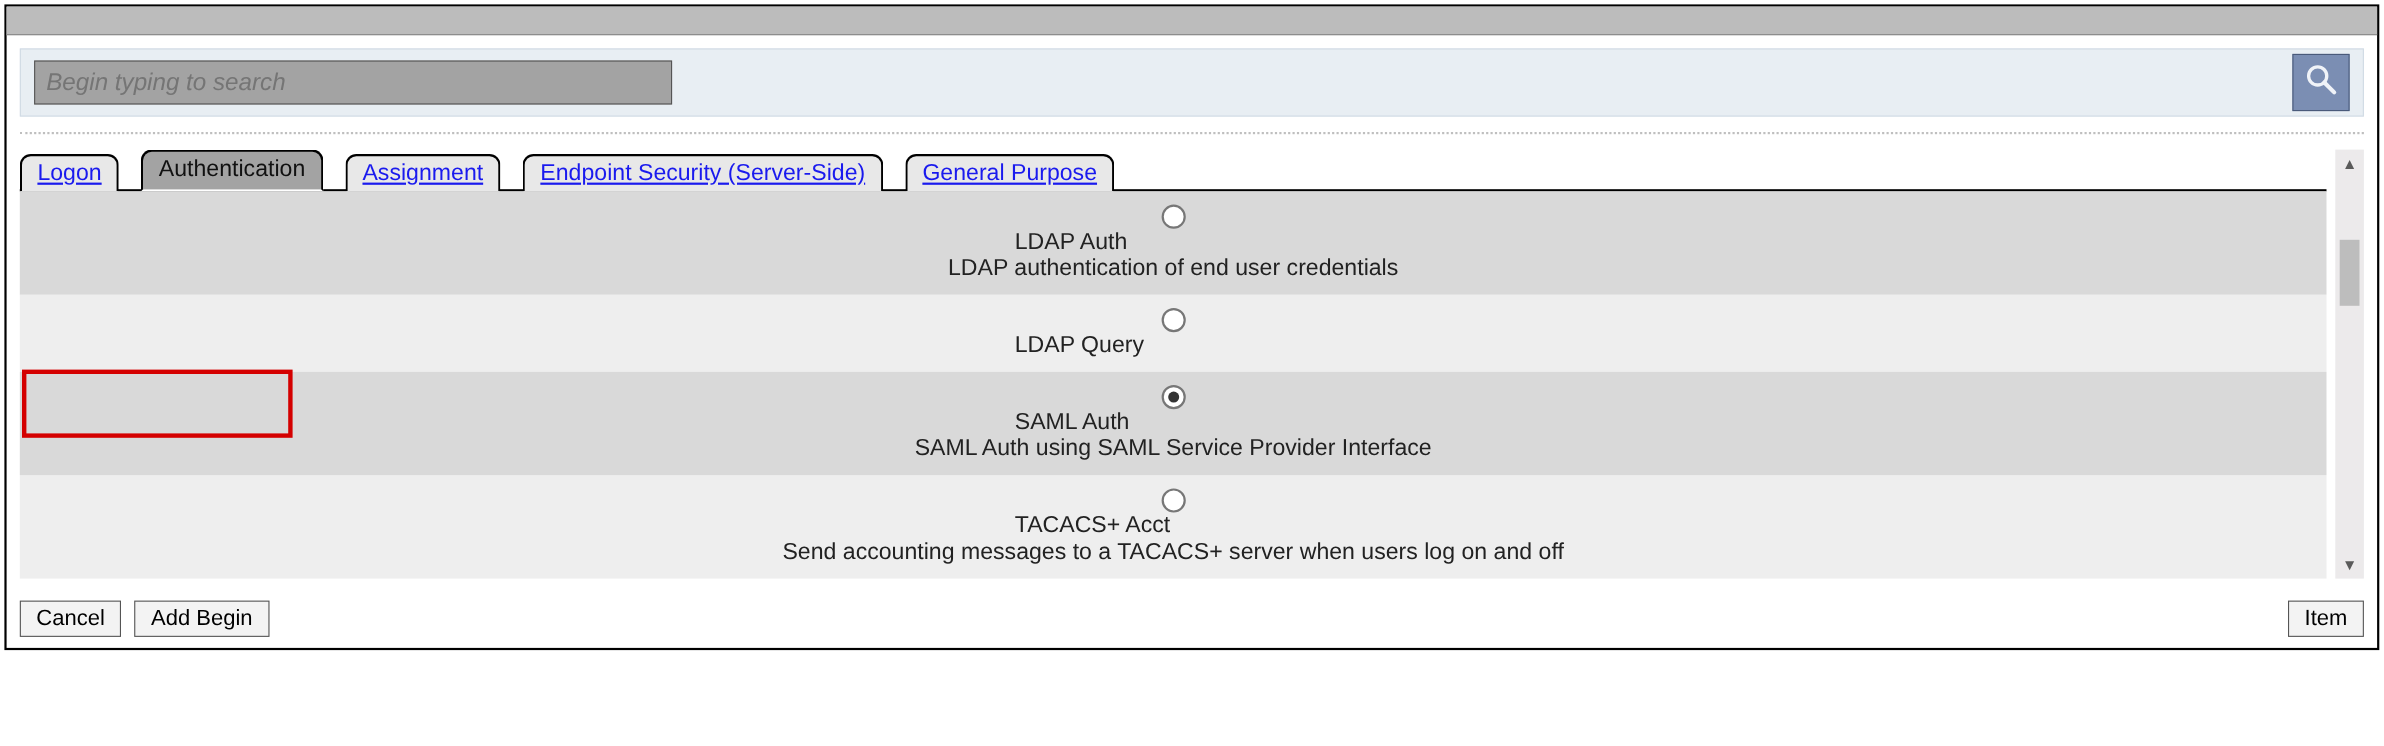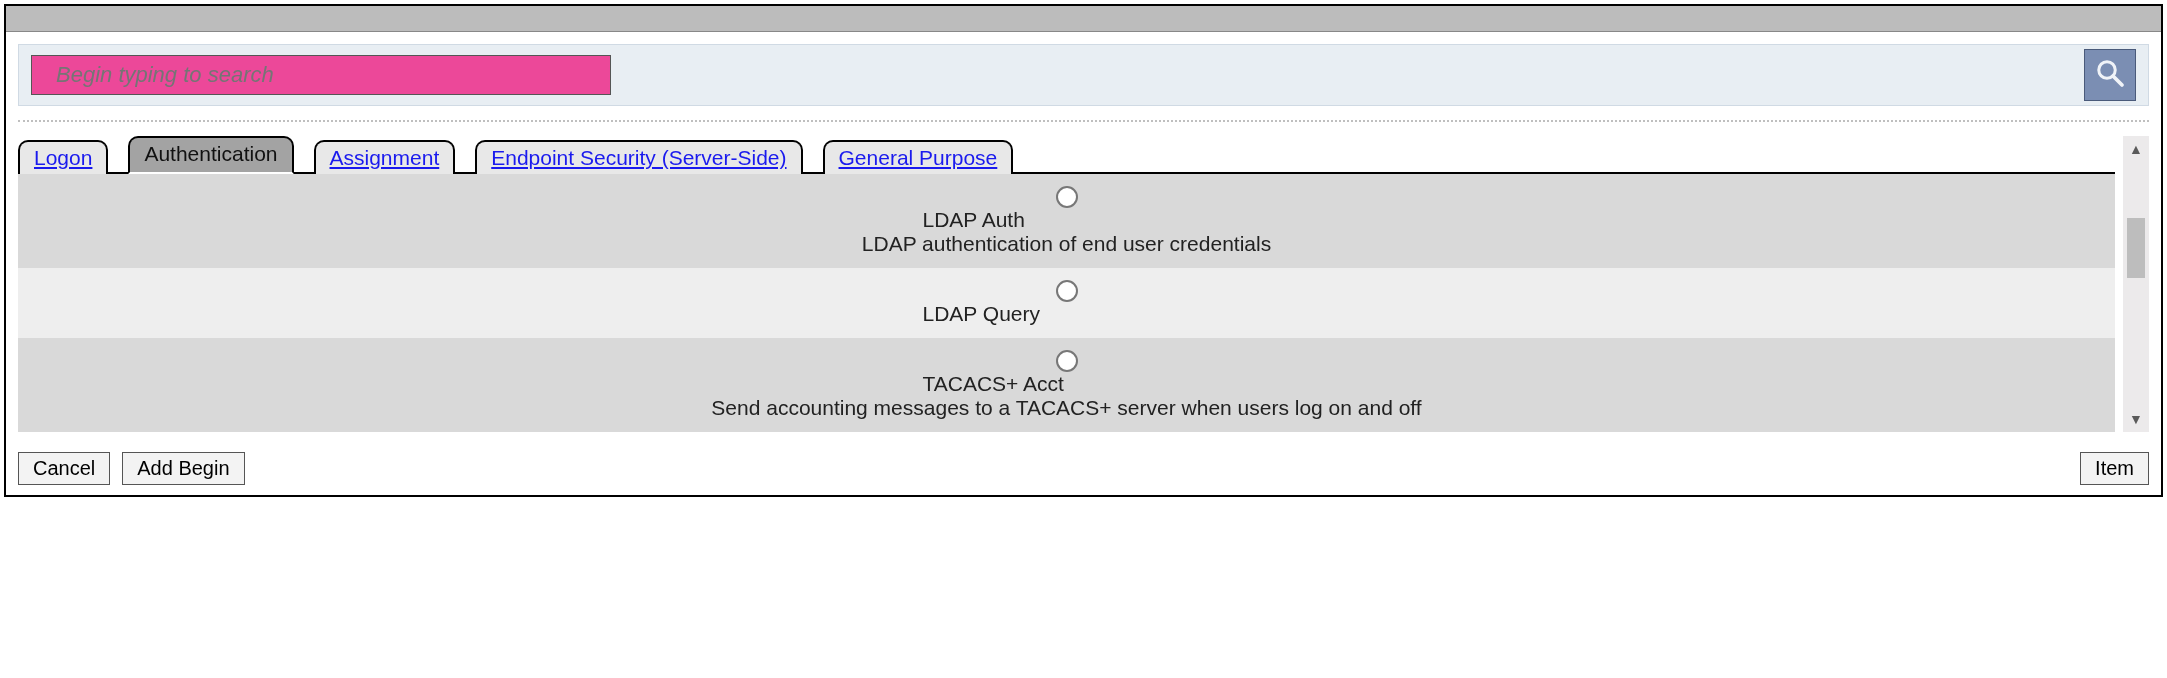--- a/index.html
+++ b/index.html
@@ -26,22 +26,22 @@
     align-items: stretch;
     gap: 8px;
     background: #e8eef3;
     border: 1px solid #d0dae4;
     padding: 10px 12px;
   }
   .search-input {
     flex: 0 0 580px;
     height: 40px;
     border: 1px solid #555;
-    background: #ec4899;
-    padding: 4px 24px;
+    background: #a3a3a3;
+    padding: 4px 10px;
     font-size: 22px;
     font-style: italic;
     color: #333;
   }
   .search-spacer { flex: 1; }
   .search-btn {
     width: 52px;
     height: 52px;
     background: #7b8eb3;
     border: 1px solid #4a5a7a;
@@ -224,20 +224,28 @@
             <div class="row-desc">LDAP authentication of end user credentials</div>
           </div>
 
           <div class="row">
             <div class="radio-holder">
                 <div class="radio"></div>
               </div>
             <div class="row-name">LDAP Query</div>
           </div>
 
+          <div class="row highlight-box">
+            <div class="highlight-rect"></div>
+            <div class="radio-holder">
+                <div class="radio selected"></div>
+              </div>
+            <div class="row-name">SAML Auth</div>
+            <div class="row-desc">SAML Auth using SAML Service Provider Interface</div>
+          </div>
 
           <div class="row">
             <div class="radio-holder">
                 <div class="radio"></div>
               </div>
             <div class="row-name">TACACS+ Acct</div>
             <div class="row-desc">Send accounting messages to a TACACS+ server when users log on and off</div>
           </div>
 
         </div>

